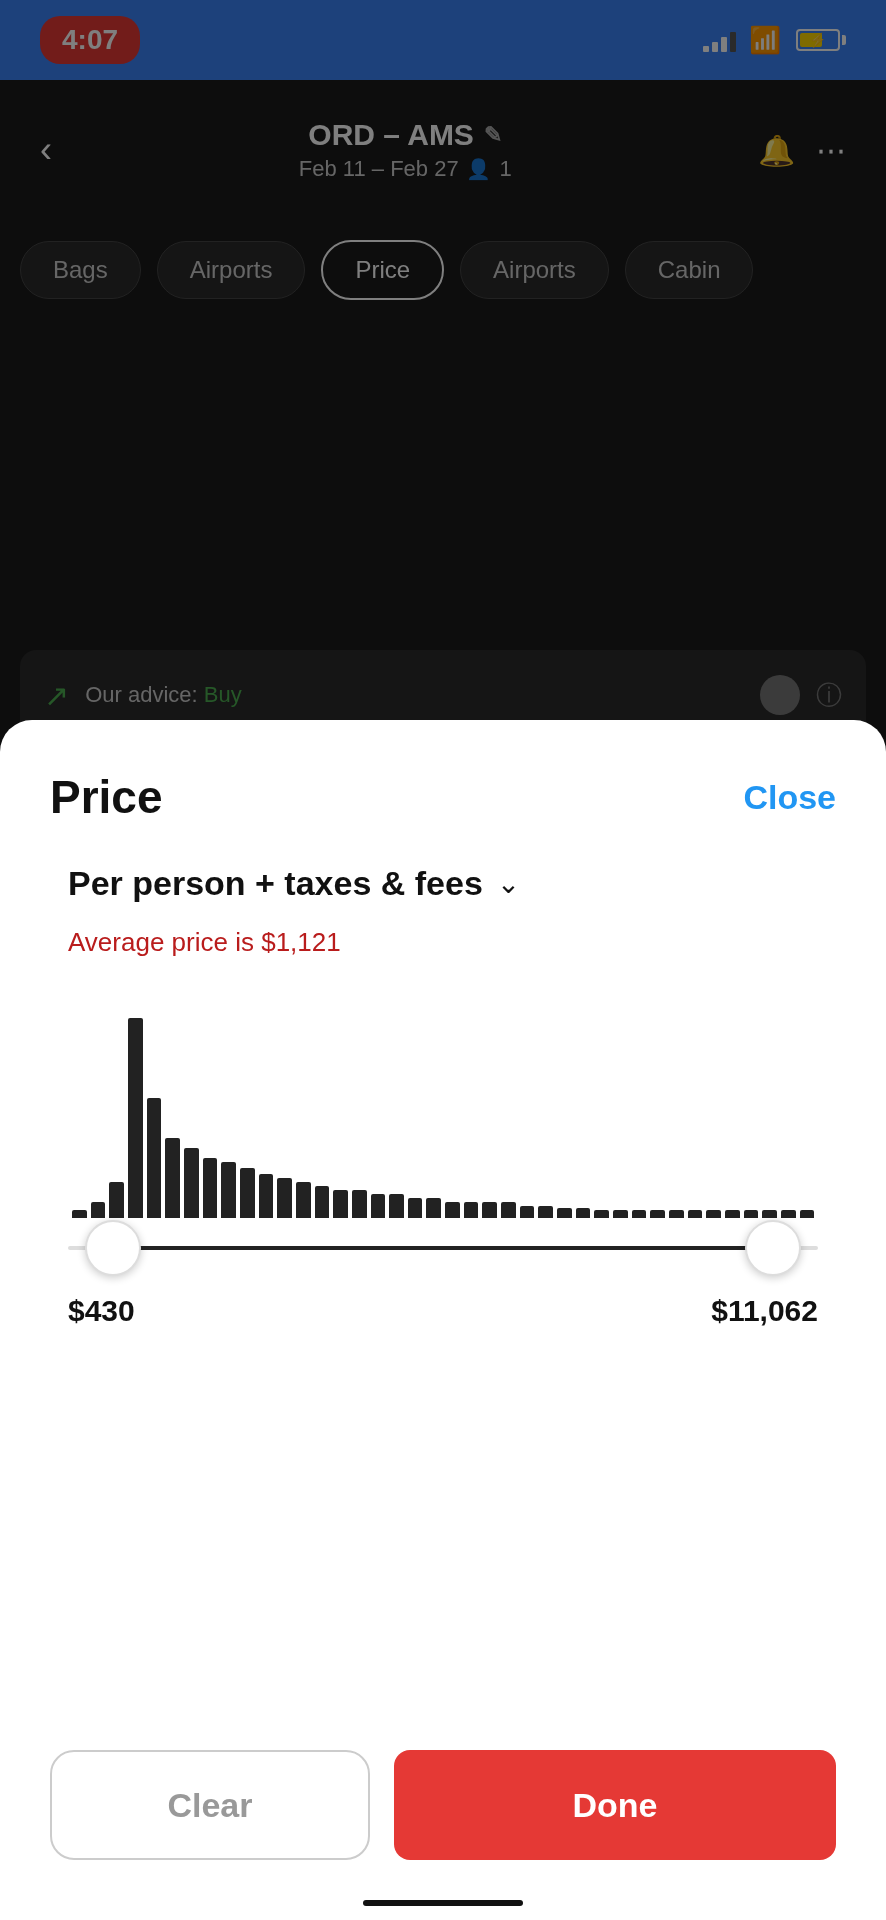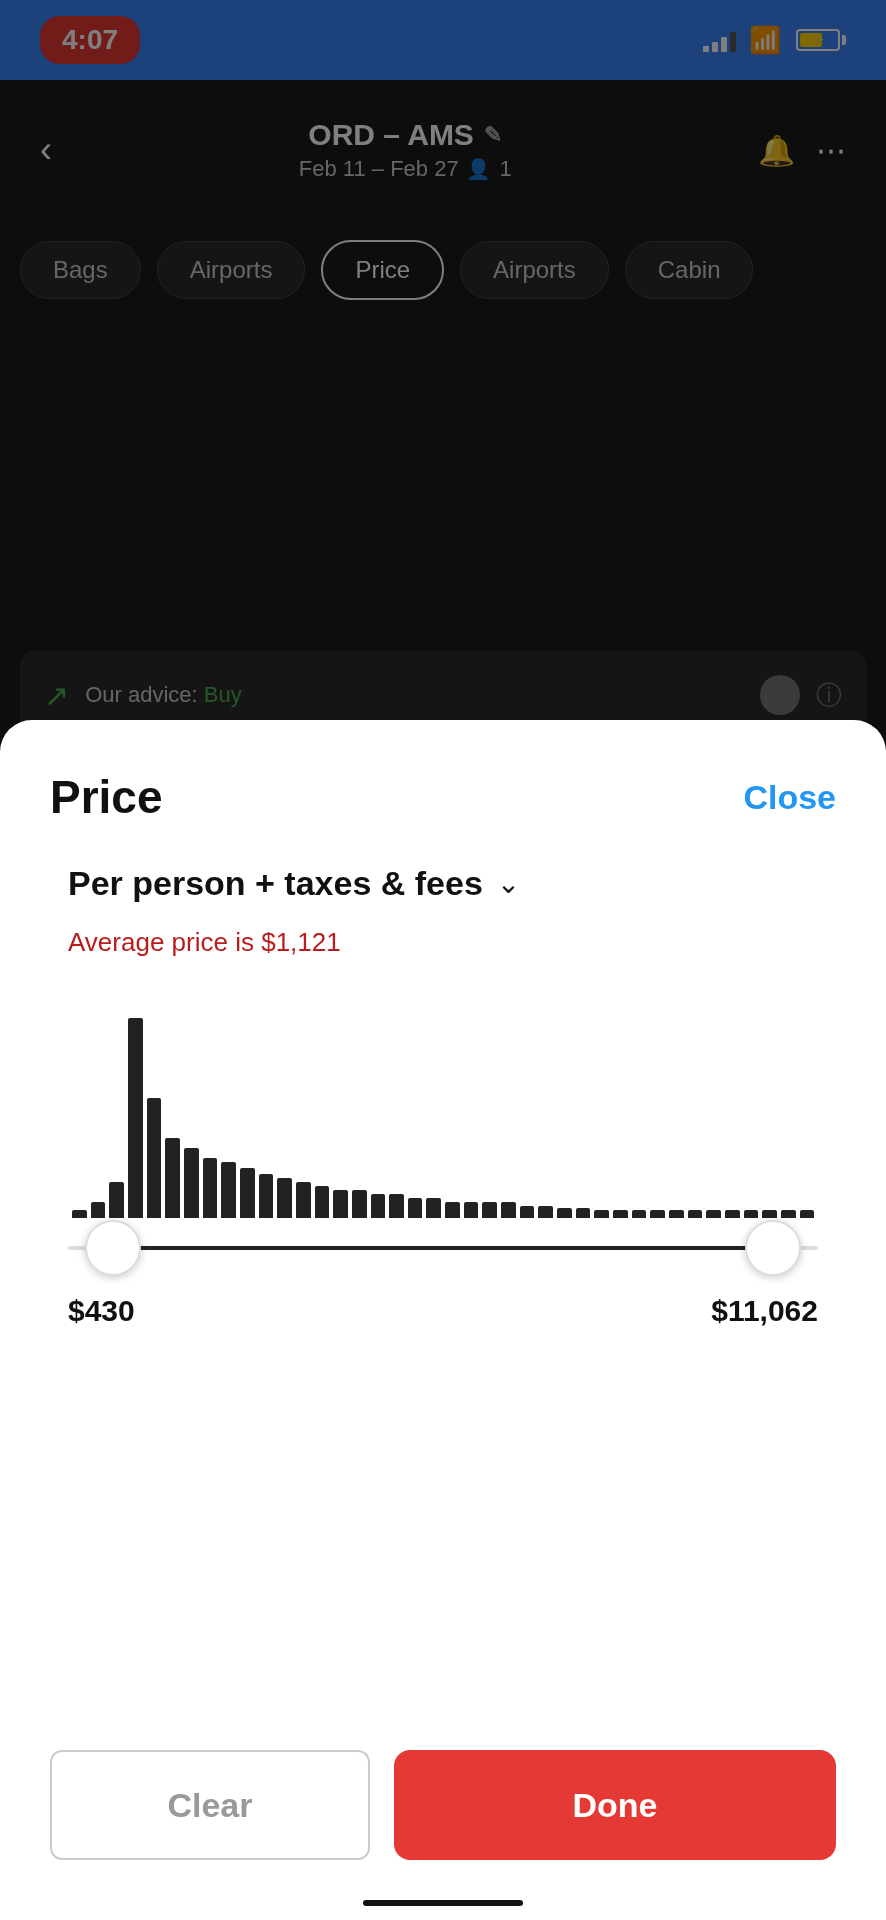--- a/index.html
+++ b/index.html
@@ -432,21 +432,21 @@
     
     .modal-footer {
       padding: 40px 50px 60px;
       display: flex;
       gap: 24px;
     }
     .btn-clear {
       flex: 1;
       height: 110px;
       border: 2px solid #ccc;
-      border-radius: 12px;
+      border-radius: 24px;
       background: white;
       font-size: 34px;
       font-weight: 600;
       color: #999;
       cursor: pointer;
       display: flex;
       align-items: center;
       justify-content: center;
     }
     .btn-done {

